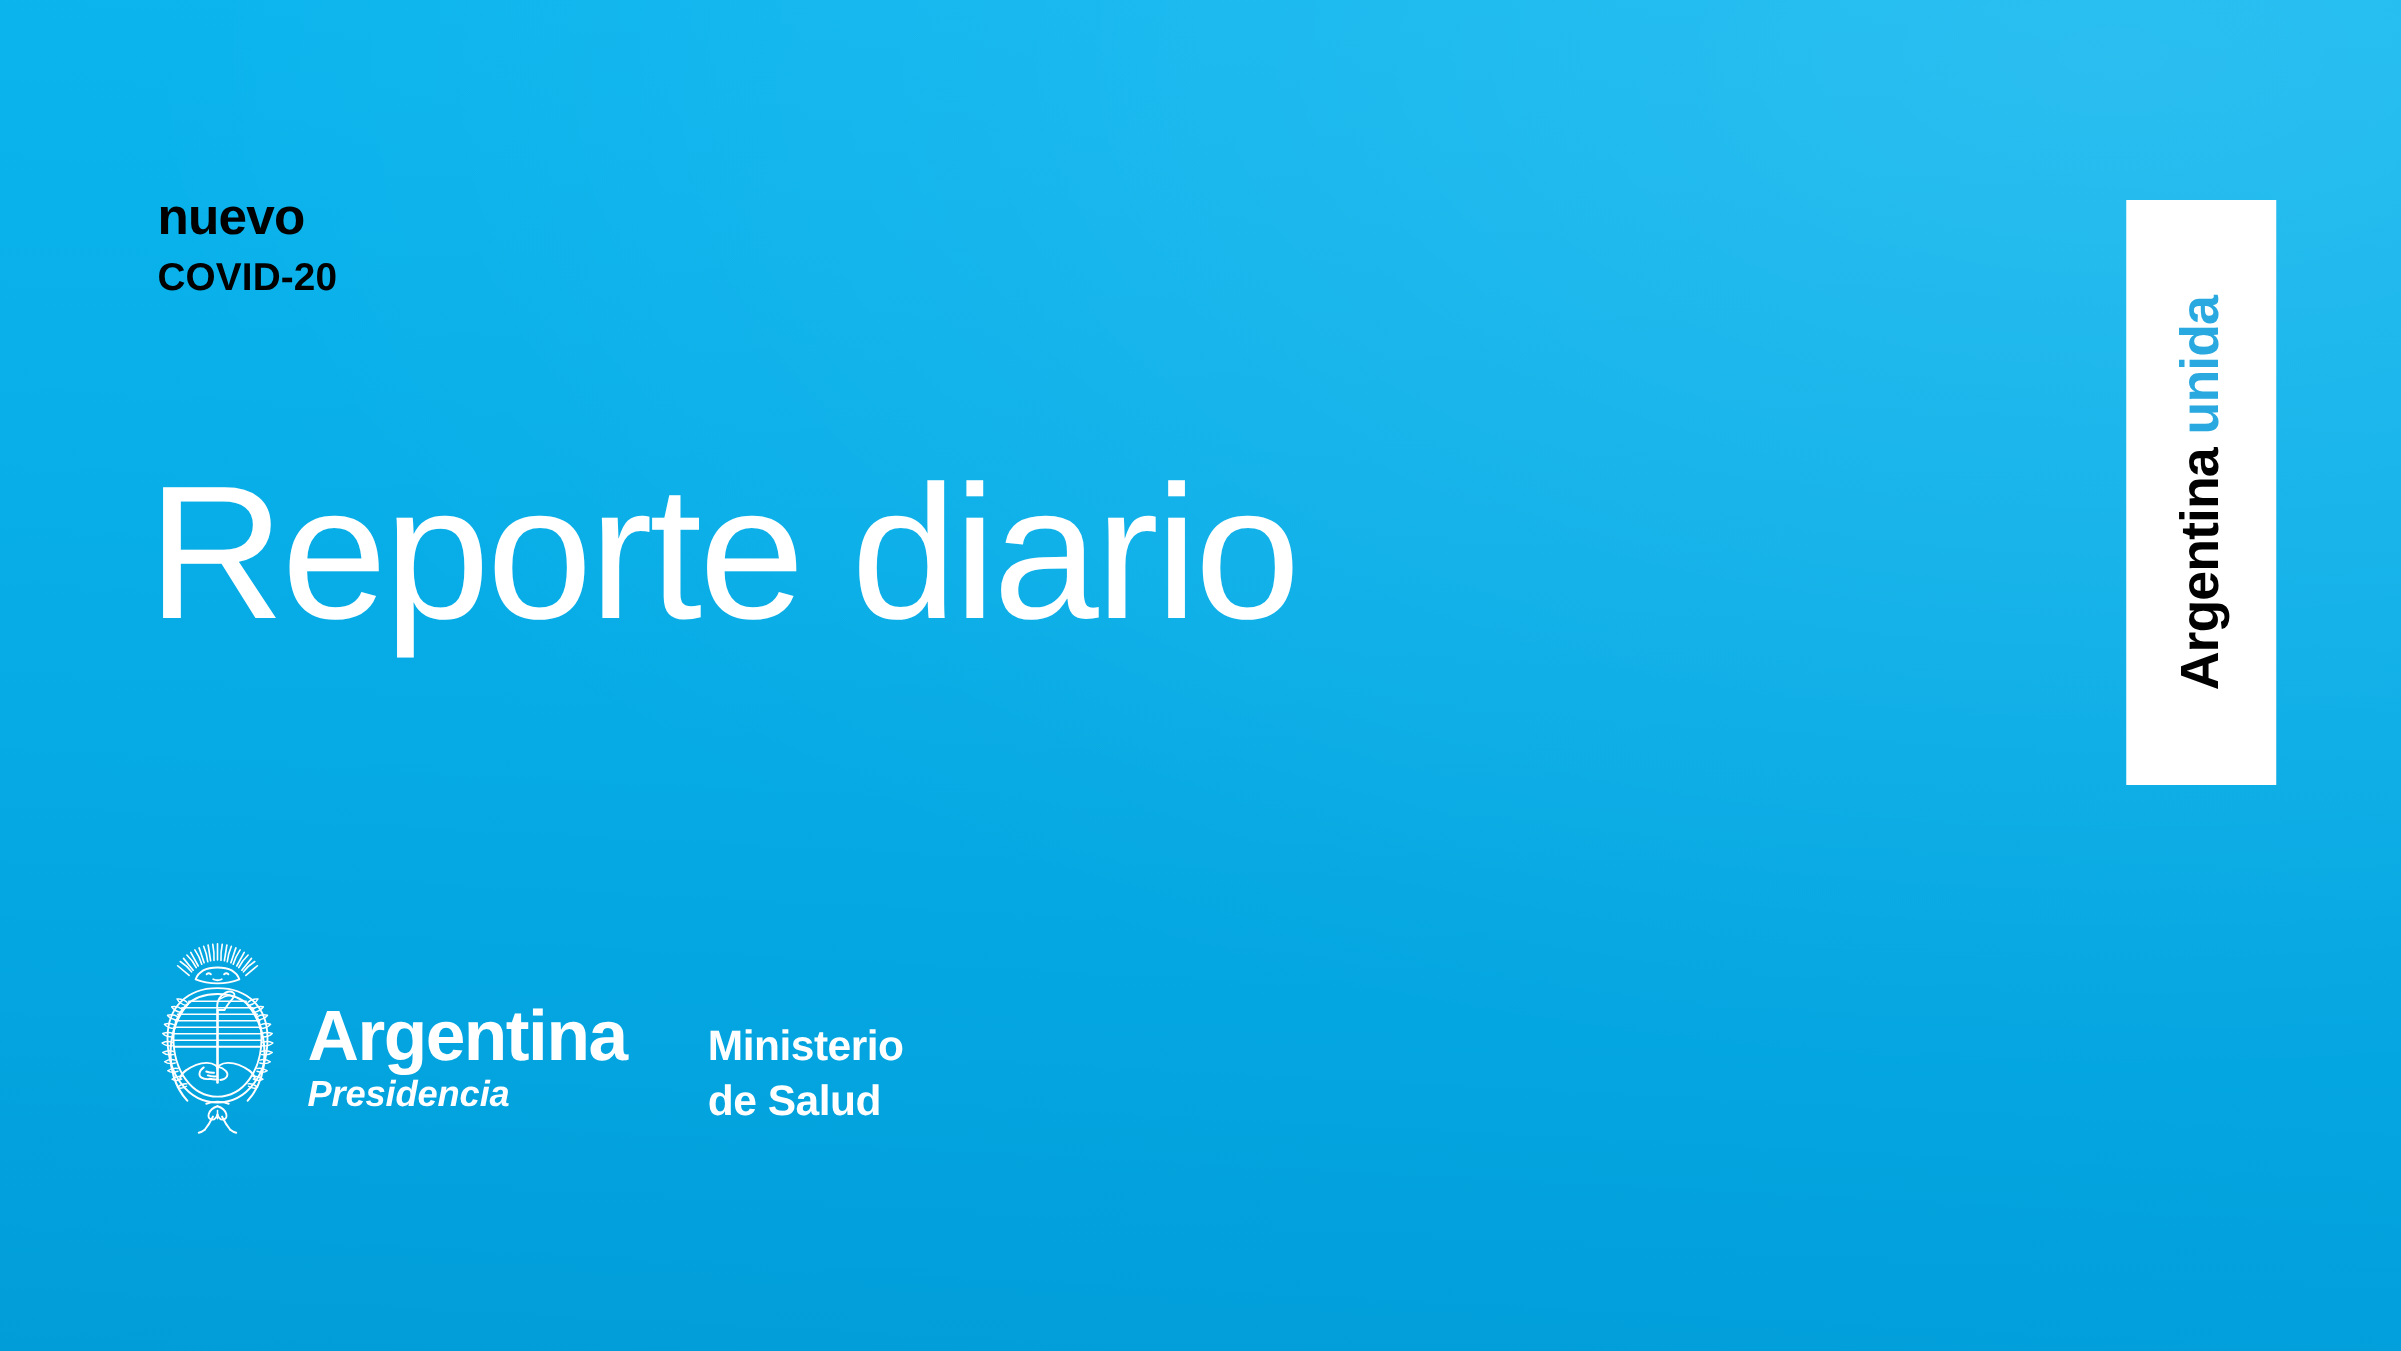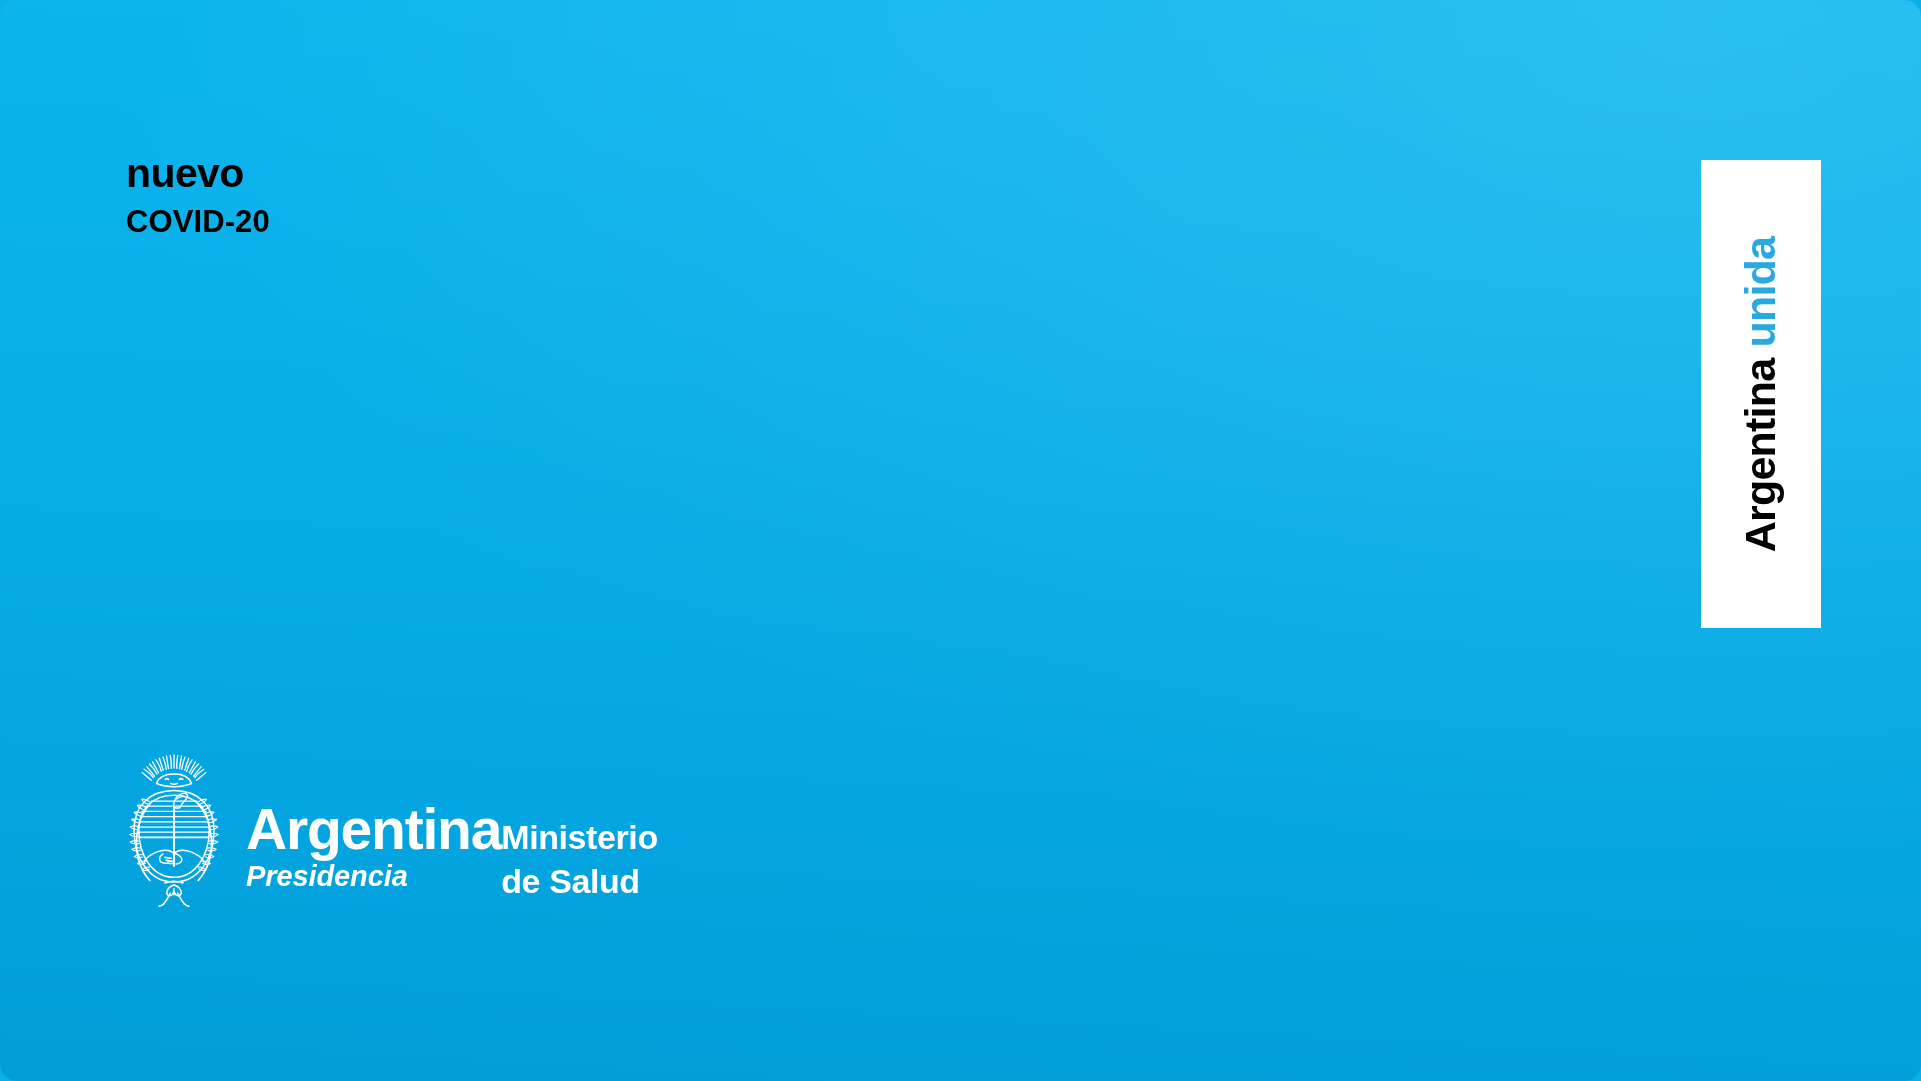--- a/index.html
+++ b/index.html
@@ -13,21 +13,20 @@
     -webkit-font-smoothing: antialiased;
   }
 
   
   #stage {
     position: relative;
     width: 1921px;
     height: 1081px;
     overflow: hidden;
     background: #0AB2E8;
-    border-radius: 17px;
   }
   
   #stage::before {
     content: "";
     position: absolute;
     inset: 0;
     background: linear-gradient(183deg, #0CB6EF 0%, #08AEE8 42%, #04A6E1 72%, #019DD9 100%);
   }
   
   #stage::after {
@@ -132,20 +131,21 @@
   #presidencia-block .gl-branch {
     display: block;
     color: #FFFFFF;
     font-size: 29px;
     line-height: 38px;
     font-weight: 700;
     letter-spacing: -0.1px;
     font-style: italic;
   }
   #ministry-block {
+    margin-left: 65px;
     padding-top: 32px;
   }
   #ministry-block .ml {
     display: block;
     color: #FFFFFF;
     font-size: 34px;
     line-height: 44px;
     font-weight: 700;
     letter-spacing: -0.4px;
   }
@@ -153,20 +153,23 @@
 </head>
 <body>
 
 <div id="stage">
 
   <div id="covid-wordmark">
     <span class="wm-line">nuevo</span>
     <span class="wm-code">COVID-20</span>
   </div>
 
+  <h1 id="report-title" style="margin:0;font-weight:400;">
+    <span class="t-strong">Reporte</span><span> </span><span class="t-light">diario</span>
+  </h1>
 
   <div id="argentina-unida-panel">
     <span class="vert"><span class="au-country">Argentina</span><span> </span><span class="au-united">unida</span></span>
   </div>
 
   <div id="gov-lockup">
 
     <svg id="coat-of-arms" viewBox="0 0 112 182" fill="none" stroke="#FFFFFF" stroke-width="1.5" stroke-linecap="round" stroke-linejoin="round" aria-hidden="true">
 
       <g stroke-width="1.3">

